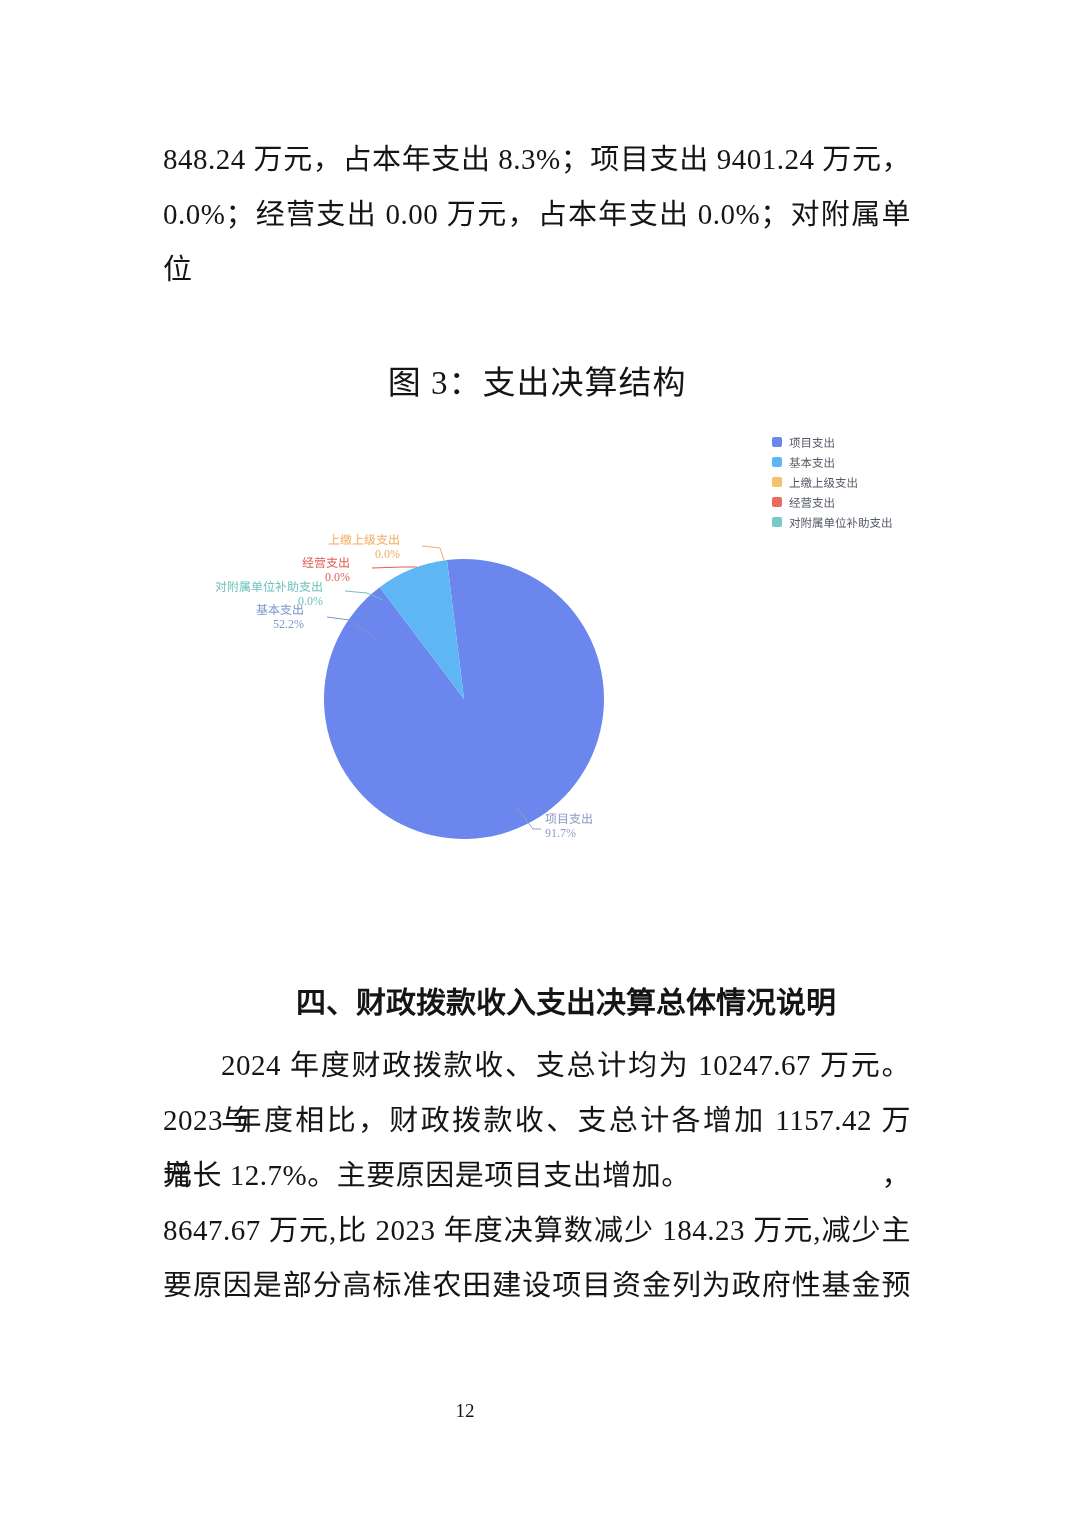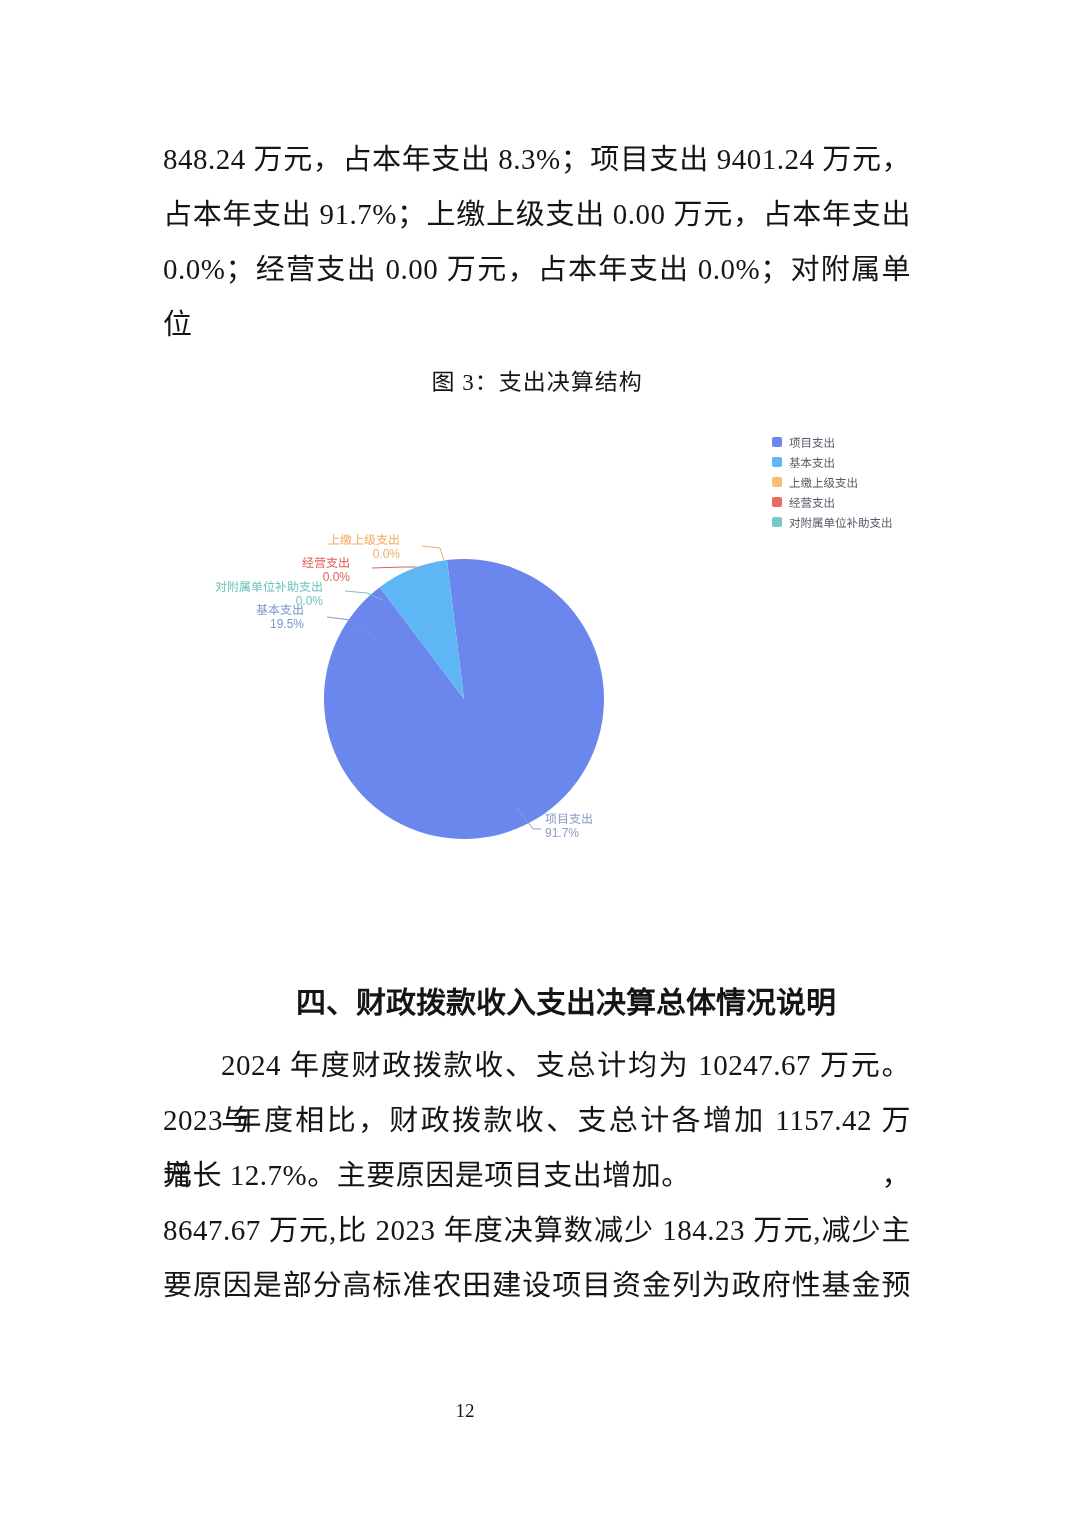--- a/index.html
+++ b/index.html
@@ -4,44 +4,43 @@
 <style>
   html,body{margin:0;padding:0;background:#ffffff;}
   .page{position:relative;width:1074px;height:1520px;background:#ffffff;overflow:hidden;
         font-family:"Liberation Serif","DejaVu Serif",serif;color:#151515;}
   
   .bodytext{position:absolute;left:163px;width:748px;}
   .line{font-size:29px;line-height:55px;height:55px;white-space:nowrap;letter-spacing:0.5px;}
   .just{white-space:normal;text-align:justify;text-align-last:justify;text-justify:inter-character;}
   .indent{padding-left:58px;}
   .caption{position:absolute;left:0;top:363px;width:1074px;text-align:center;
-           font-size:23px;line-height:40px;letter-spacing:1px;}
+           font-size:33px;line-height:40px;letter-spacing:1px;}
   .section-heading{font-family:"Liberation Sans","DejaVu Sans",sans-serif;font-weight:bold;
                    font-size:30px;line-height:58px;height:58px;margin-bottom:6px;white-space:nowrap;text-align:center;}
   .pagenum{position:absolute;left:0;top:1398px;width:930px;text-align:center;font-size:19px;line-height:26px;}
   
   .chart{position:absolute;left:0;top:420px;width:1052px;height:530px;
-         font-family:Liberation Sans, sans-serif;}
+         font-family:Liberation Serif, serif;}
   .pie-svg{position:absolute;left:0;top:0;}
   .legend{position:absolute;left:772px;top:12px;}
   .legend-item{display:flex;align-items:center;height:20px;}
   .swatch{display:inline-block;width:10px;height:10px;border-radius:2px;margin-right:7px;flex:0 0 auto;}
   .legend-label{font-size:11.5px;color:#545a66;white-space:nowrap;}
   .pie-label{position:absolute;font-size:12px;line-height:14px;white-space:nowrap;}
   .pie-label.right{text-align:right;}
   .pie-label.left{text-align:left;}
 </style>
 </head>
 <body>
 
 <div class="page">
 
   <div class="bodytext" style="top:132px;">
     <div class="line just">848.24 万元，占本年支出 8.3%；项目支出 9401.24 万元，</div>
-    <div class="line just">占本年支出 91.7%；上缴上级支出 0.00 万元，占本年支出</div>
     <div class="line just">0.0%；经营支出 0.00 万元，占本年支出 0.0%；对附属单位</div>
   </div>
 
   <div class="caption">图 3：支出决算结构</div>
 
   <div class="chart">
     <svg class="pie-svg" width="1074" height="530" viewBox="0 0 1074 530">
 
       <path d="M 464 279 L 446.94 140.05 A 140 140 0 1 1 379.75 167.19 Z" style="fill: rgb(107, 134, 236);"></path>
 
@@ -84,21 +83,21 @@
     <div class="pie-label right" style="right: 702px; top: 136px; color: rgb(224, 95, 87);">
       <div>经营支出</div>
       <div>0.0%</div>
     </div>
     <div class="pie-label right" style="right: 729px; top: 160px; color: rgb(111, 195, 189);">
       <div>对附属单位补助支出</div>
       <div>0.0%</div>
     </div>
     <div class="pie-label right" style="right: 748px; top: 183px; color: rgb(127, 151, 203);">
       <div>基本支出</div>
-      <div>19.5%</div>
+      <div>52.2%</div>
     </div>
     <div class="pie-label left" style="left: 545px; top: 392px; color: rgb(139, 156, 200);">
       <div>项目支出</div>
       <div>91.7%</div>
     </div>
   </div>
 
   <div class="bodytext" style="top:974px;">
     <div class="section-heading indent">四、财政拨款收入支出决算总体情况说明</div>
     <div class="line just indent">2024 年度财政拨款收、支总计均为 10247.67 万元。与</div>

